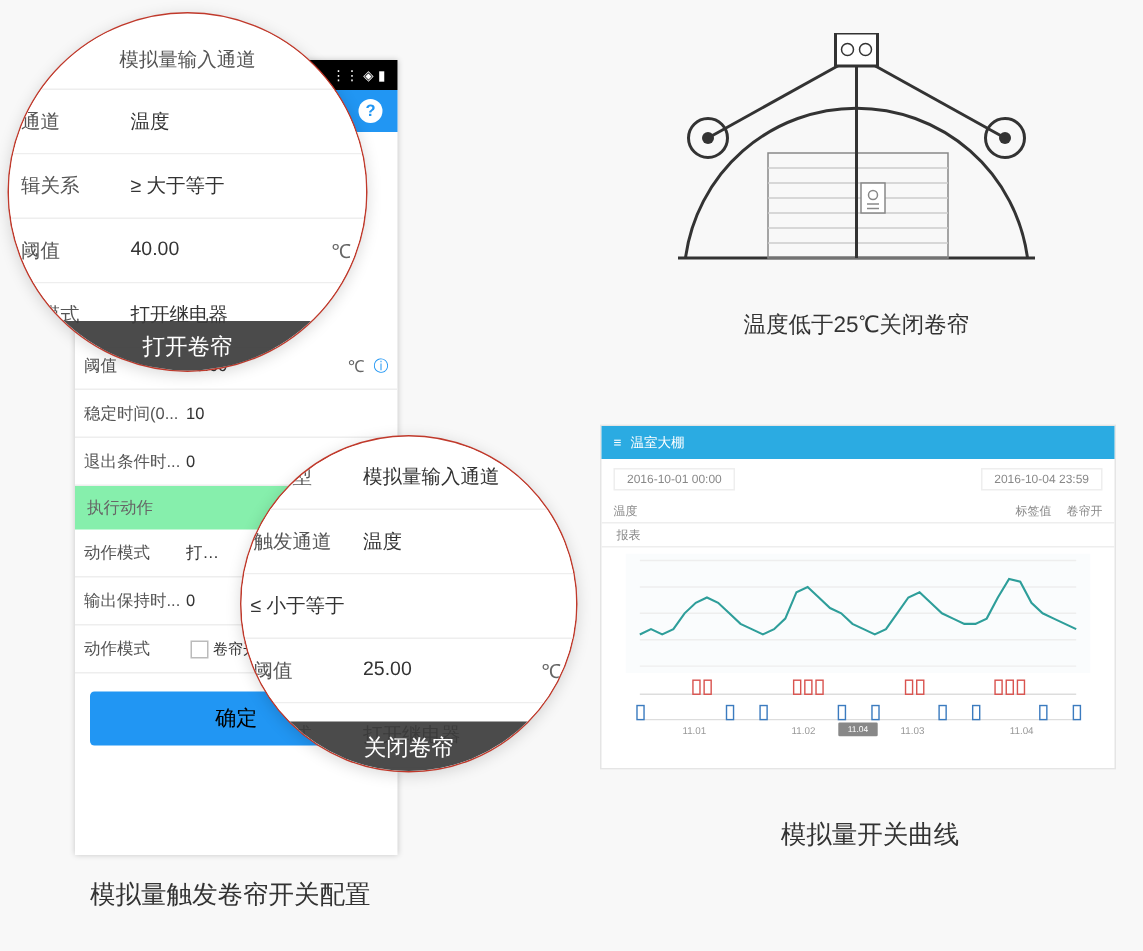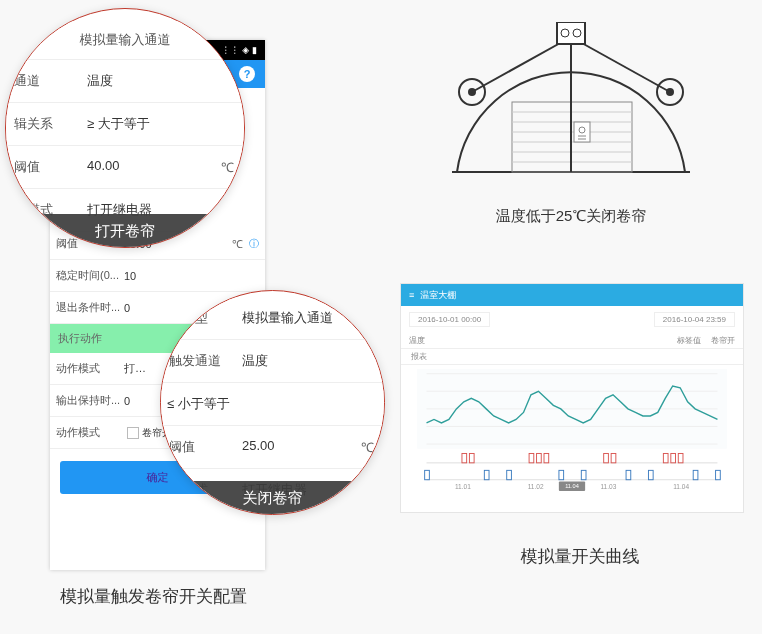--- a/index.html
+++ b/index.html
@@ -7,21 +7,21 @@
 .panel{position:absolute;background:#fff}
 .mobile{left:50px;top:40px;width:215px;height:530px;box-shadow:0 0 4px rgba(0,0,0,.2)}
 .statusbar{height:20px;background:#000;display:flex;justify-content:flex-end;align-items:center;padding-right:8px;color:#fff;font-size:9px;gap:3px}
 .titlebar{height:28px;background:#2196f3;display:flex;justify-content:flex-end;align-items:center;padding:0 10px}
 .helpico{width:16px;height:16px;border-radius:50%;background:#fff;color:#2196f3;display:flex;align-items:center;justify-content:center;font-size:11px;font-weight:bold}
 .row{display:flex;align-items:center;border-bottom:1px solid #eee;font-size:11px}
 .row .lab{width:70px;padding:8px 6px;color:#555;overflow:hidden;white-space:nowrap}
 .row .val{flex:1;padding:8px 4px;color:#333}
 .row .unit{padding:8px 6px;color:#666}
 .sect{background:#86efac;padding:7px 8px;font-size:11px;color:#666}
-.okbtn{margin:12px 10px;background:#2196f3;color:#4c1d95;text-align:center;padding:9px;border-radius:3px;font-size:11px}
+.okbtn{margin:12px 10px;background:#2196f3;color:#000000;text-align:center;padding:9px;border-radius:3px;font-size:14px}
 .chk{width:12px;height:12px;border:1px solid #bbb;display:inline-block;margin:0 3px;vertical-align:middle}
 .lens{position:absolute;border-radius:50%;border:1px solid #c0392b;background:#fff;overflow:hidden;box-shadow:0 2px 10px rgba(0,0,0,.15)}
 .lens1{left:5px;top:8px;width:240px;height:240px}
 .lens2{left:160px;top:290px;width:225px;height:225px}
 .lensrow{display:flex;font-size:13px;border-bottom:1px solid #eee;background:#fff}
 .lensrow .ll{width:75px;padding:12px 8px;color:#555;white-space:nowrap;overflow:hidden}
 .lensrow .lv{flex:1;padding:12px 6px;color:#333}
 .lensrow .lu{padding:12px 10px;color:#666}
 .greenhouse{position:absolute;left:432px;top:22px;width:278px}
 .ghsvg{width:278px;height:170px}

